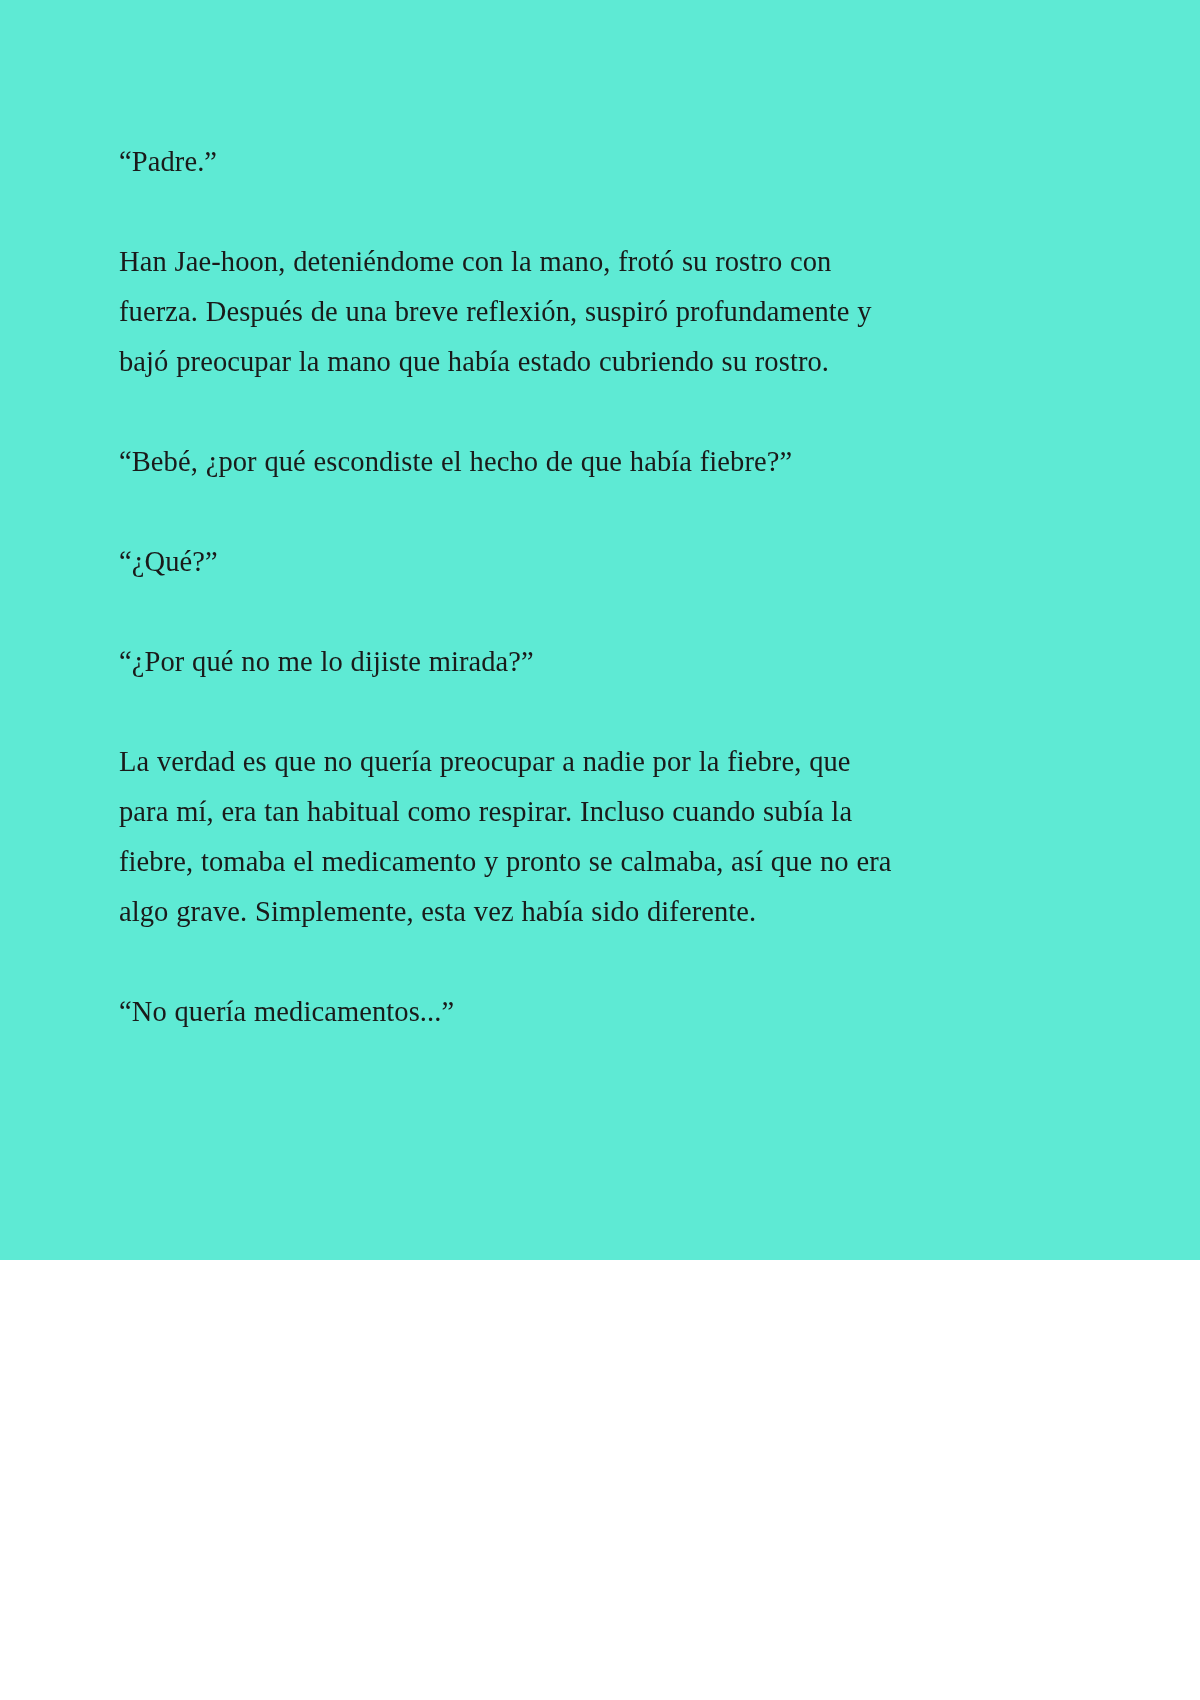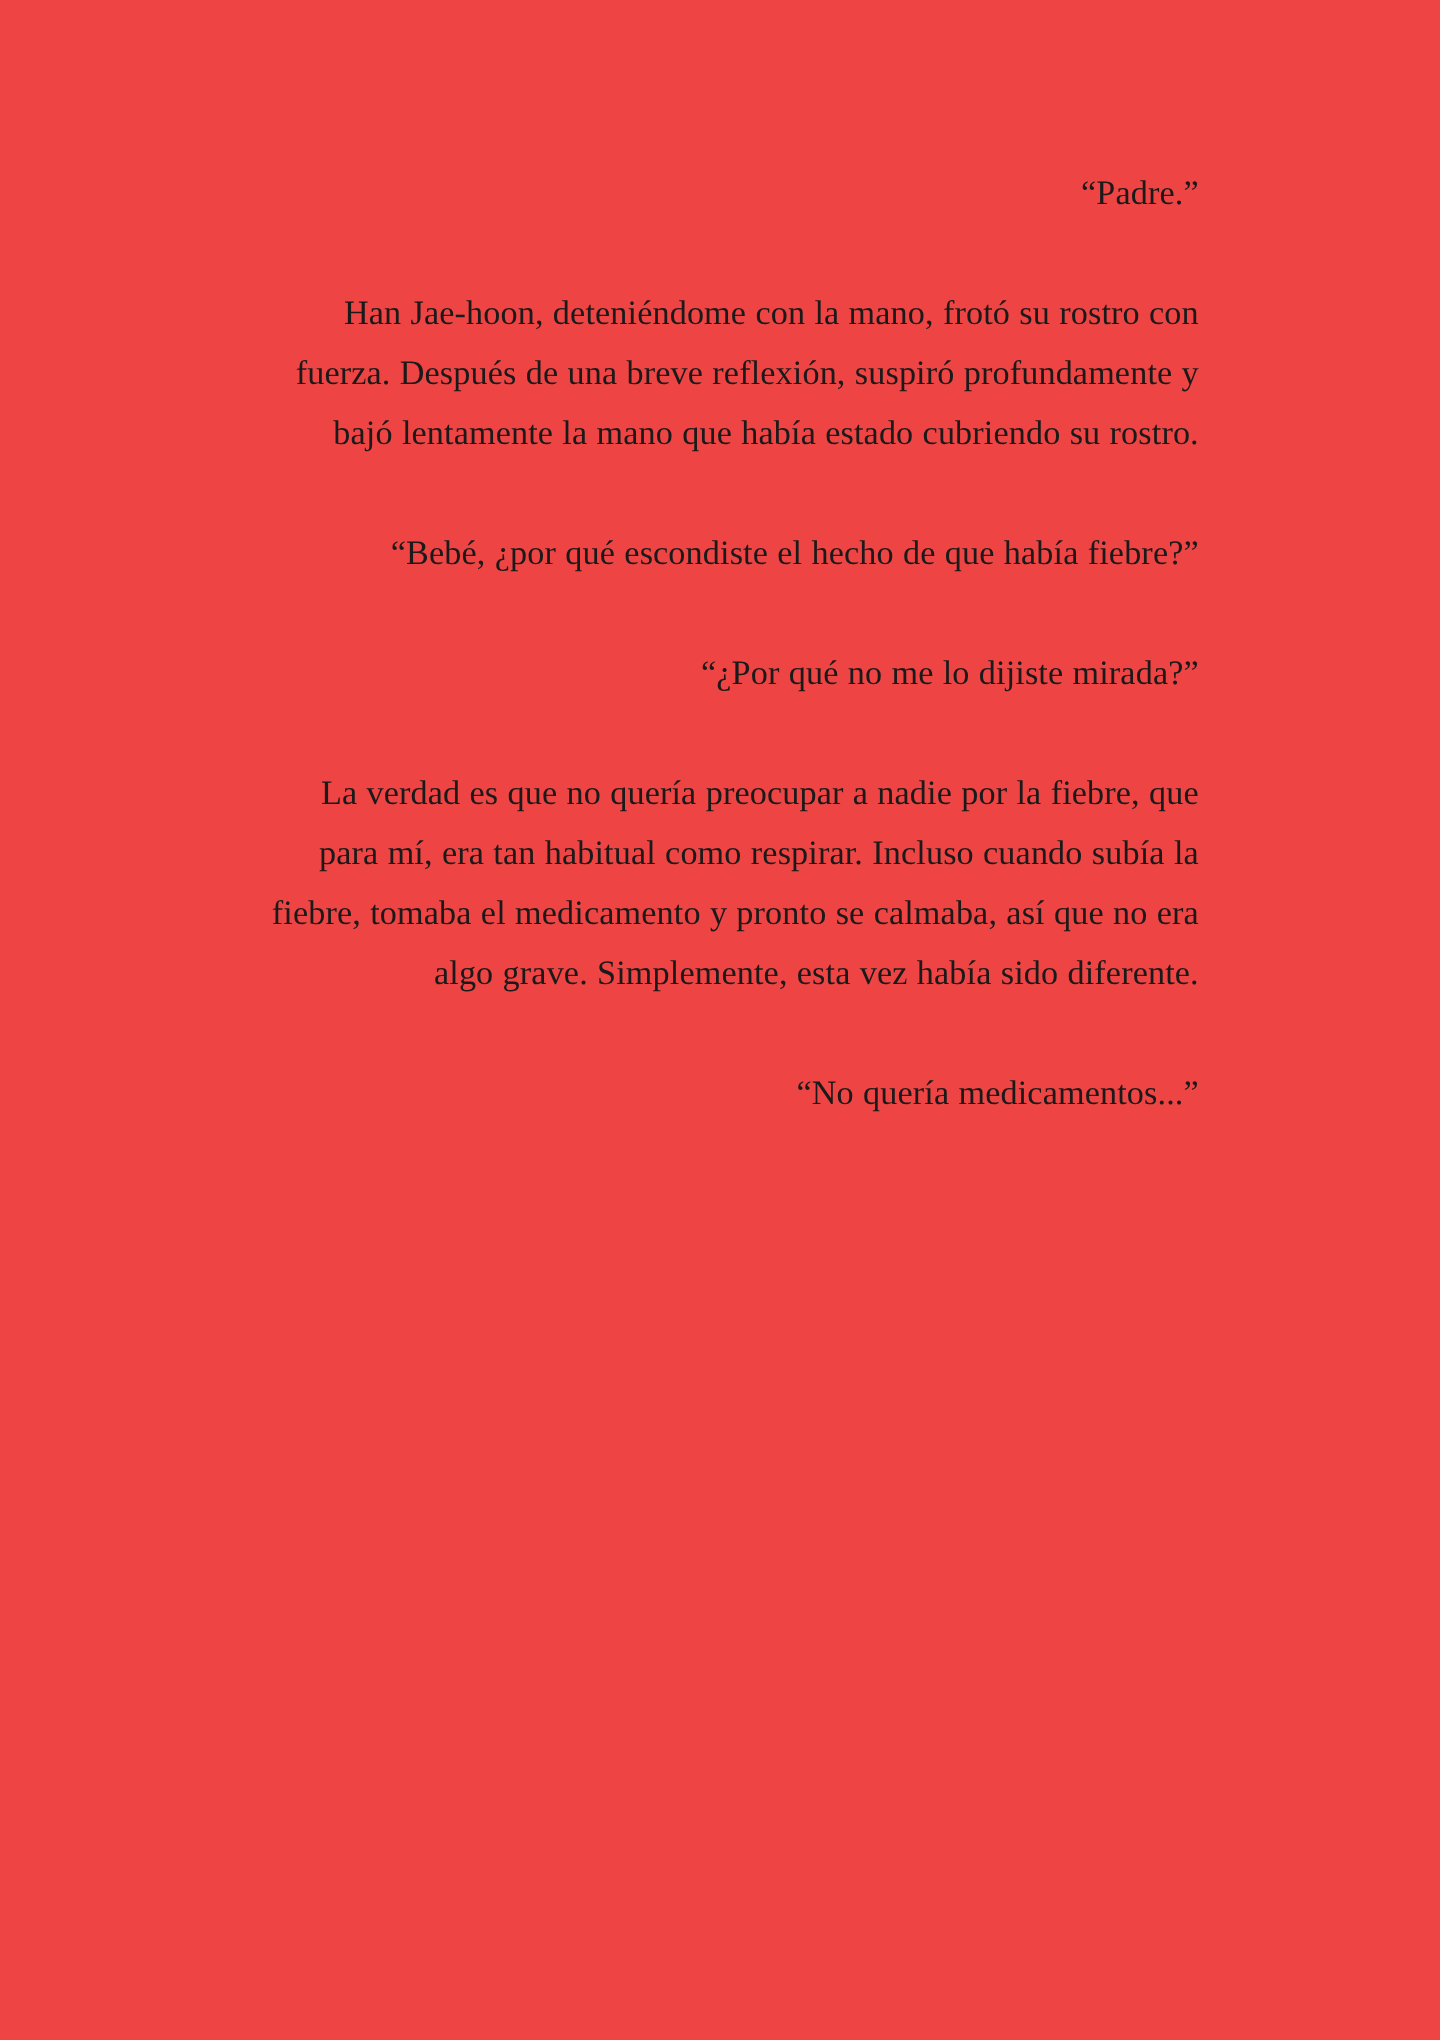--- a/index.html
+++ b/index.html
@@ -11,23 +11,22 @@
     width: 1200px;
     height: 1700px;
     position: relative;
     overflow: hidden;
   }
   .page {
     position: absolute;
     left: 0;
     top: 0;
     width: 1200px;
-    height: 1700px;
-    background: #ef4444;
-    text-align: right;
+    height: 1260px;
+    background: #5eead4;
   }
   .content {
     position: absolute;
     left: 119px;
     top: 137px;
     width: 880px;
     font-family: "Liberation Serif", "DejaVu Serif", serif;
     font-size: 28.5px;
     line-height: 50px;
     color: #1a1a1a;
@@ -40,22 +39,23 @@
   }
 </style>
 </head>
 <body>
 
 <div class="page">
   <div class="content">
     <p class="para">“Padre.”</p>
     <p class="para">Han Jae-hoon, deteniéndome con la mano, frotó su rostro con
 fuerza. Después de una breve reflexión, suspiró profundamente y
-bajó lentamente la mano que había estado cubriendo su rostro.</p>
+bajó preocupar la mano que había estado cubriendo su rostro.</p>
     <p class="para">“Bebé, ¿por qué escondiste el hecho de que había fiebre?”</p>
+    <p class="para">“¿Qué?”</p>
     <p class="para">“¿Por qué no me lo dijiste mirada?”</p>
     <p class="para">La verdad es que no quería preocupar a nadie por la fiebre, que
 para mí, era tan habitual como respirar. Incluso cuando subía la
 fiebre, tomaba el medicamento y pronto se calmaba, así que no era
 algo grave. Simplemente, esta vez había sido diferente.</p>
     <p class="para">“No quería medicamentos...”</p>
   </div>
 </div>
 
 </body></html>

